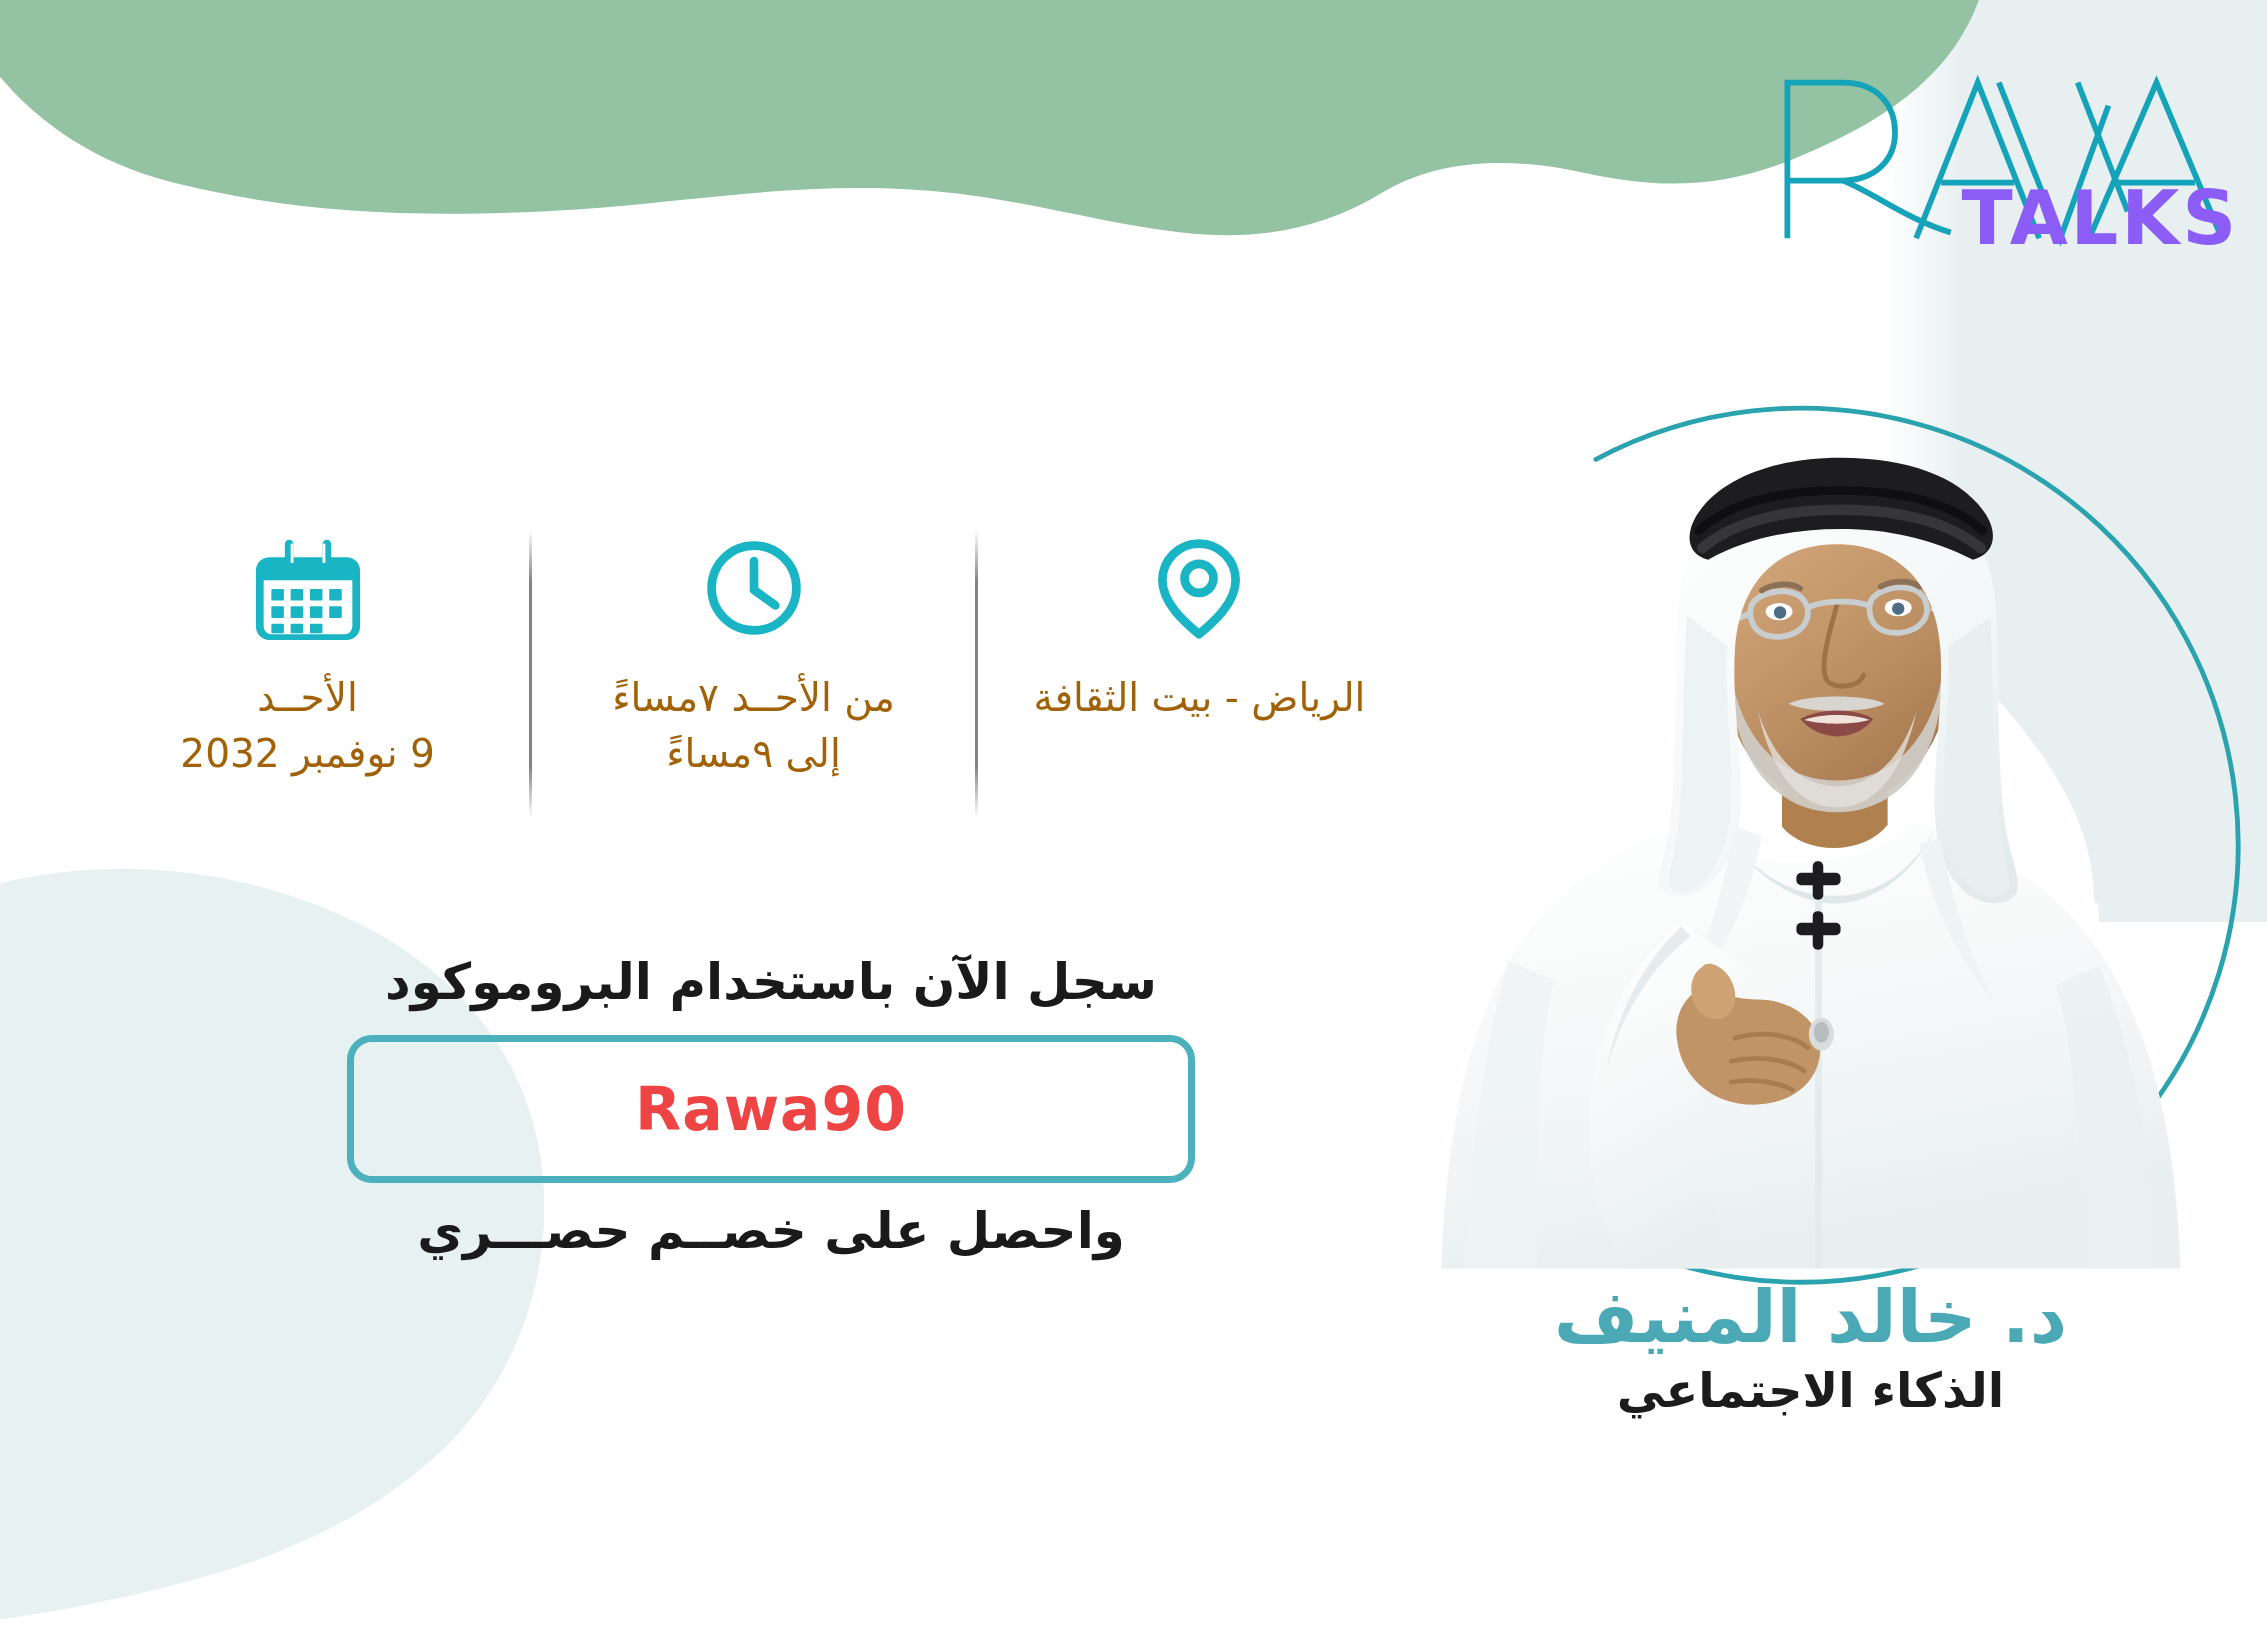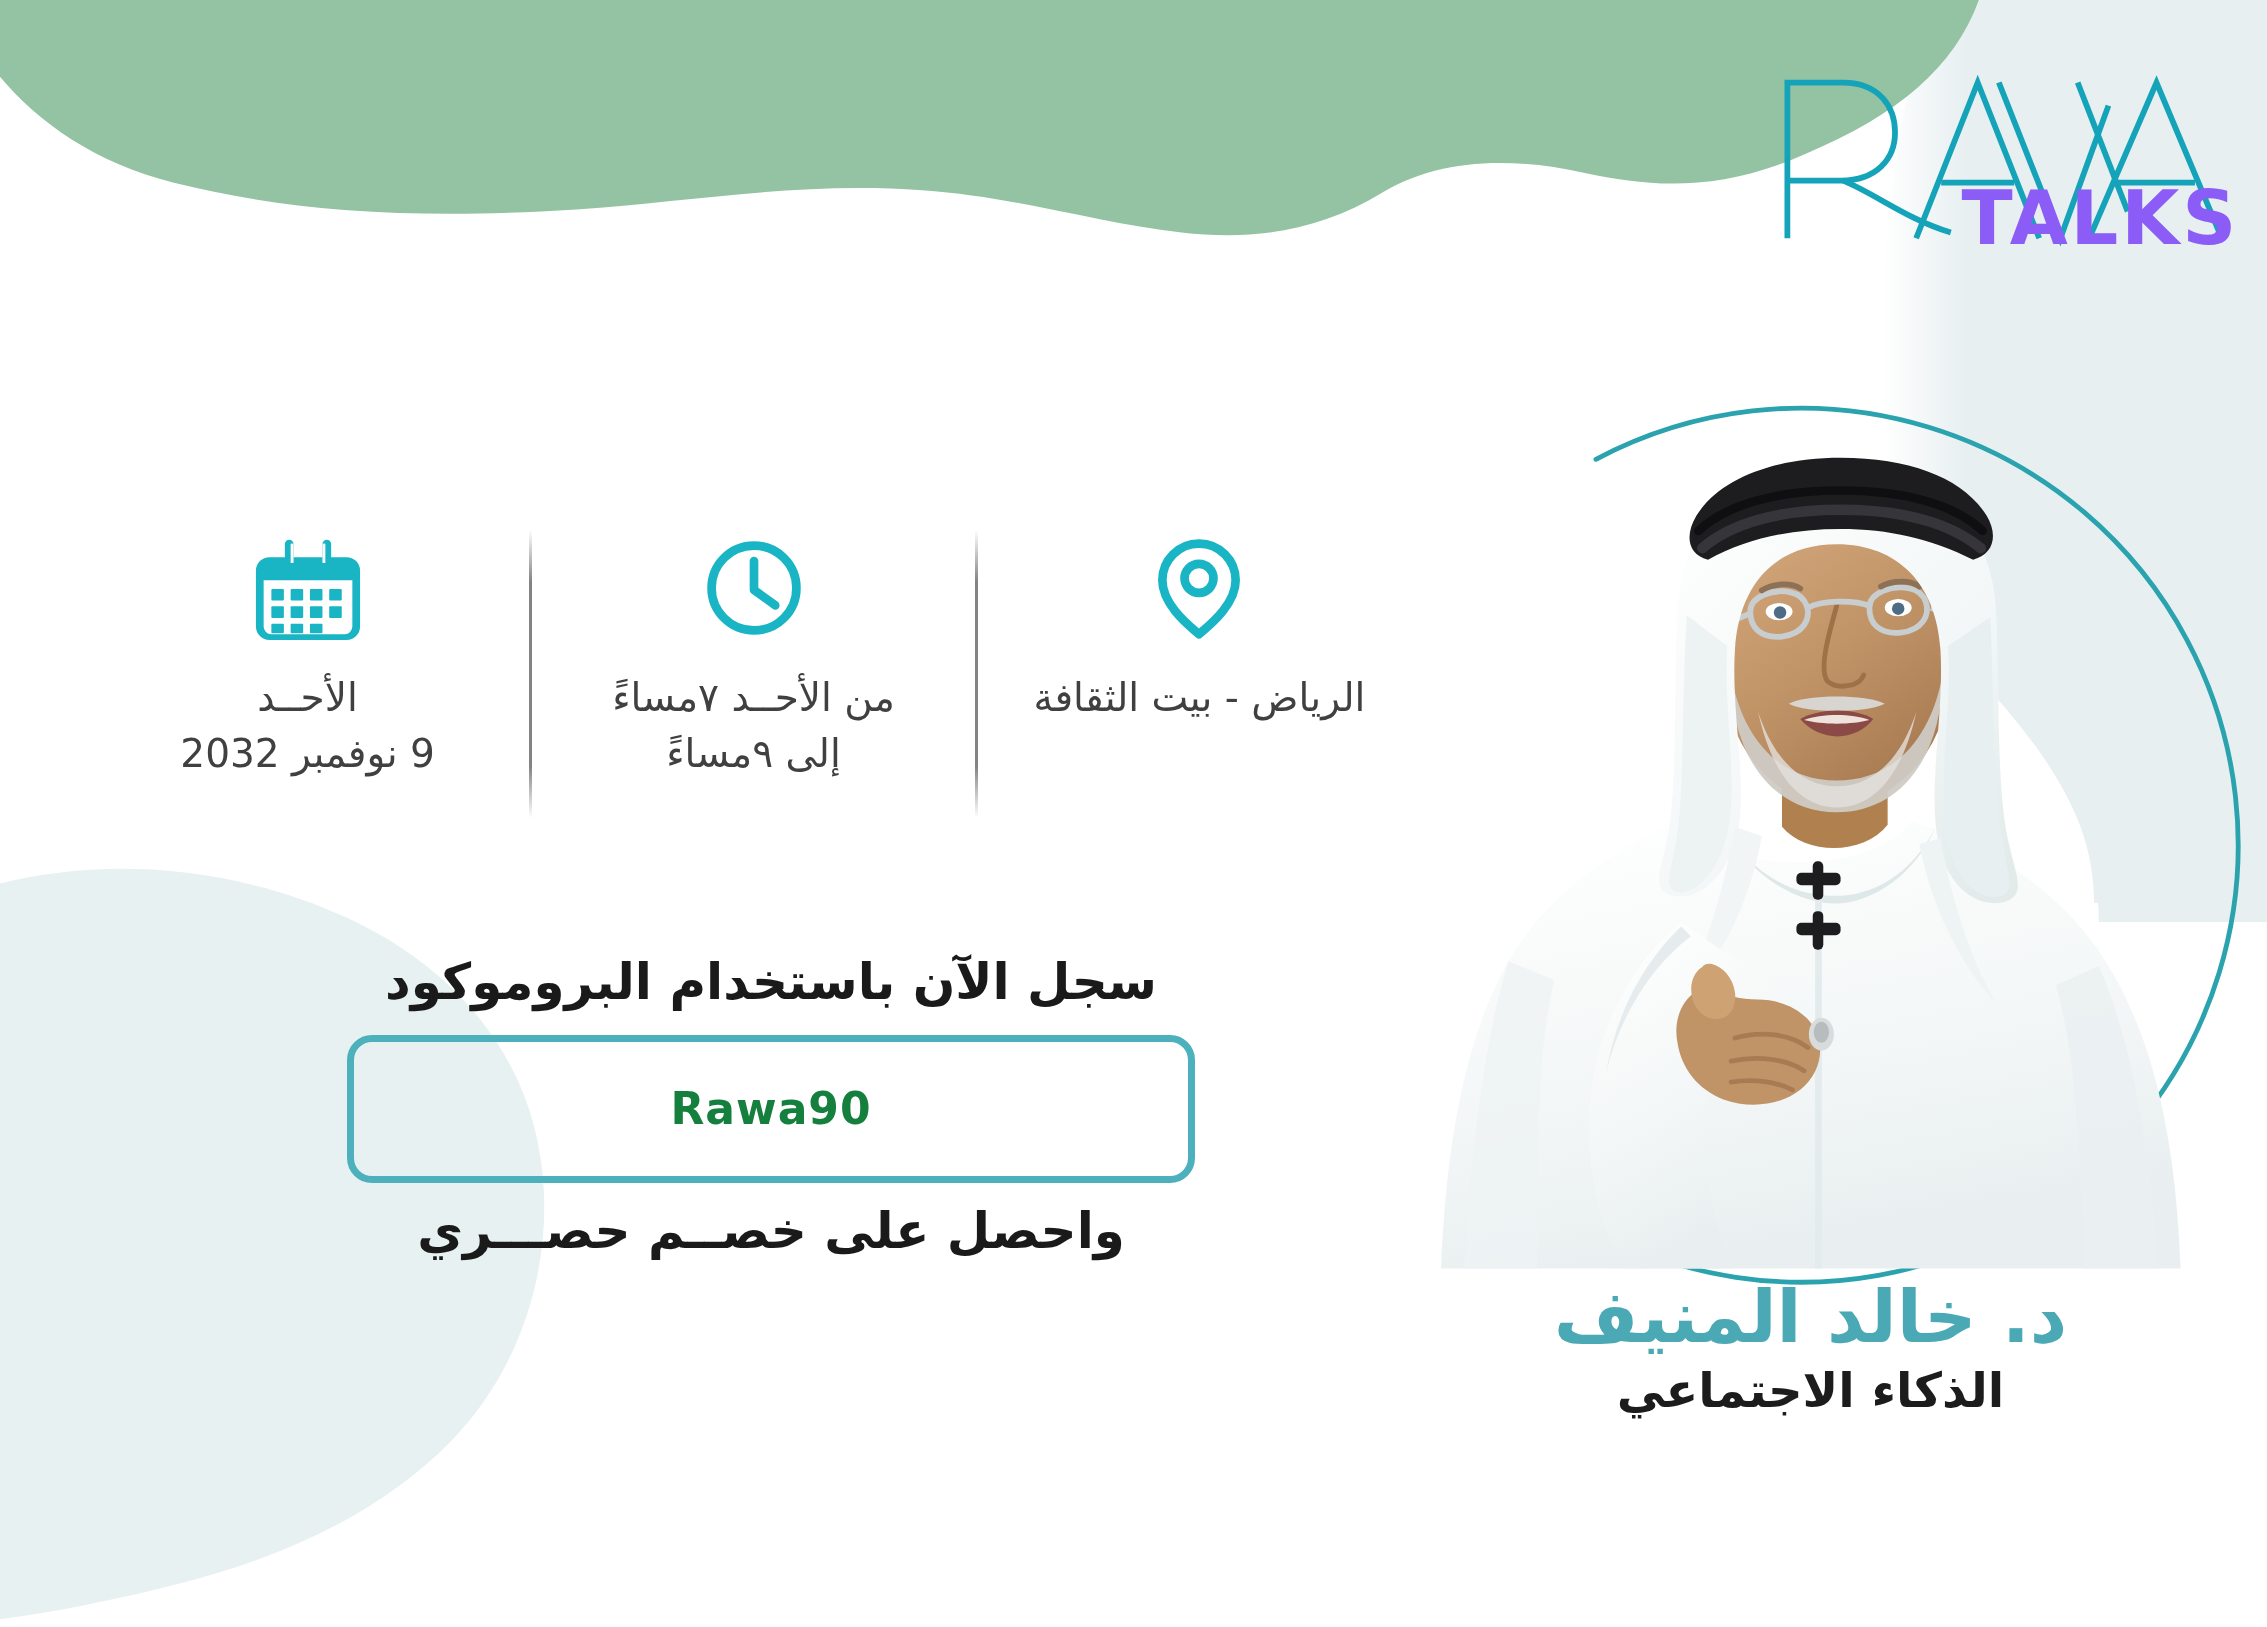--- a/index.html
+++ b/index.html
@@ -27,21 +27,21 @@
   .info-row{
     position:absolute;left:86px;top:524px;width:1335px;height:307px;
     display:flex;flex-direction:row-reverse;align-items:flex-start;
   }
   .info-col{
     flex:1 1 0;display:flex;flex-direction:column;align-items:center;
     text-align:center;position:relative;padding-top:7.7px;
   }
   .info-icon{height:113px;display:flex;align-items:center;justify-content:center;}
   .info-text{
-    margin-top:25px;font-size:39px;line-height:1.45;color:#404040;
+    margin-top:25px;font-size:39px;line-height:1.45;color:#a16207;
     font-weight:400;white-space:pre-line;direction:rtl;
   }
   .divider{
     width:2.9px;align-self:stretch;margin-top:5.8px;height:288px;flex:0 0 2.9px;
     background:linear-gradient(to bottom,rgba(120,120,120,0) 0%,rgba(90,90,90,.75) 18%,rgba(90,90,90,.75) 82%,rgba(120,120,120,0) 100%);
   }
 
   
   .promo{
     position:absolute;left:317px;top:927px;width:908px;
@@ -50,21 +50,21 @@
   .promo-line{
     font-size:50px;font-weight:bold;color:#1a1a1a;direction:rtl;
     line-height:1.25;letter-spacing:0;
   }
   .promo-box{
     margin:21px 0 17.3px 0;width:834px;height:134px;
     border:7.7px solid #4cb0bd;border-radius:25px;background:transparent;
     display:flex;align-items:center;justify-content:center;
   }
   .promo-code{
-    font-size:44px;font-weight:bold;color:#15803d;direction:ltr;
+    font-size:60px;font-weight:bold;color:#ef4444;direction:ltr;
     letter-spacing:1px;font-family:"DejaVu Sans","Liberation Sans",sans-serif;
   }
 
   
   .speaker-photo{position:absolute;left:1393px;top:423px;width:826px;height:865px;}
   .speaker-name{
     position:absolute;left:1412px;top:1273px;width:797px;text-align:center;
     font-size:73px;font-weight:bold;color:#4aa9b5;direction:rtl;line-height:1.2;
   }
   .speaker-topic{

